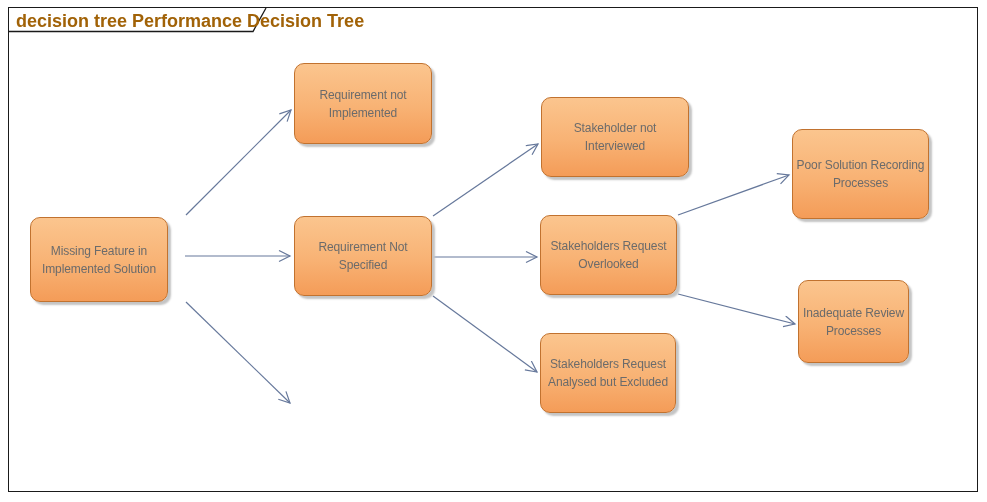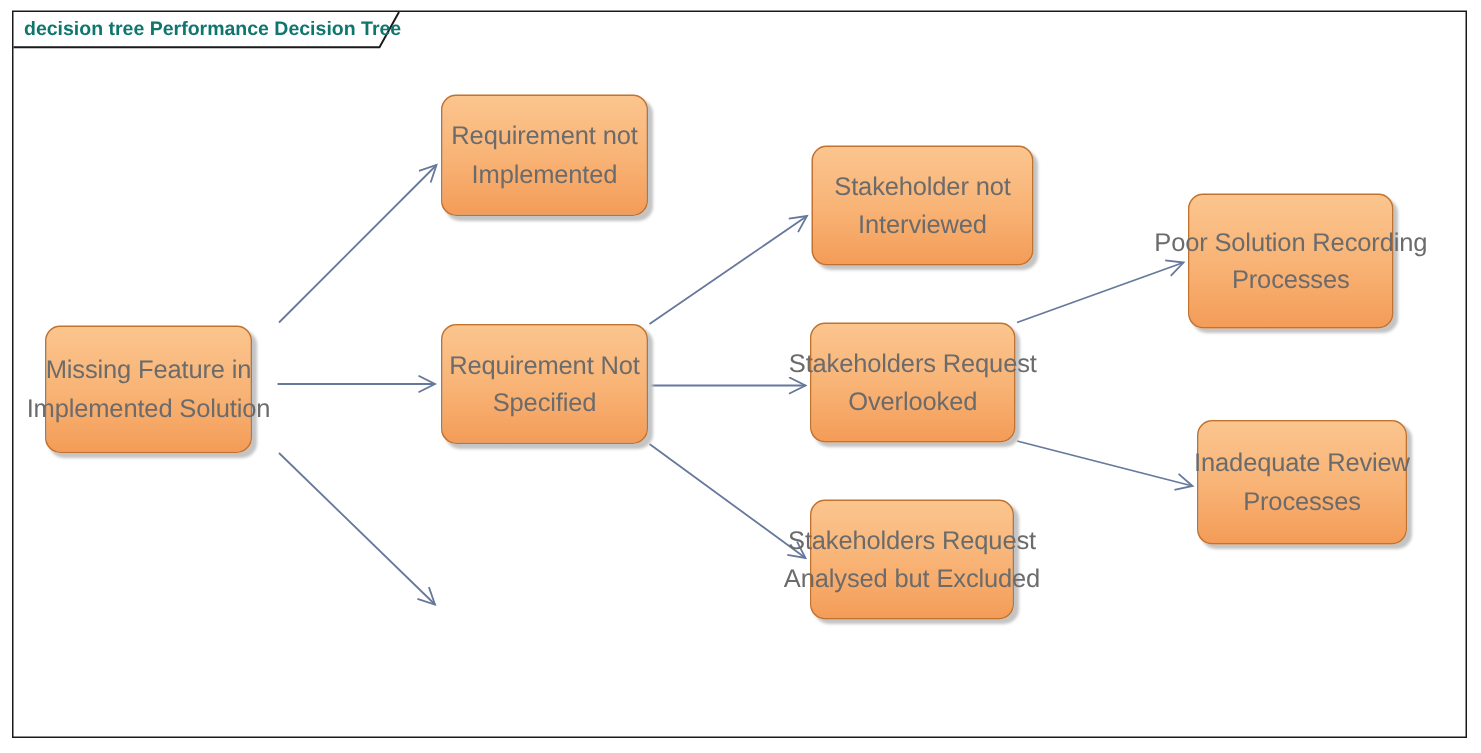--- a/index.html
+++ b/index.html
@@ -6,33 +6,33 @@
   .canvas{
     position:relative;width:987px;height:502px;background:#ffffff;
     font-family:"Liberation Sans",sans-serif;overflow:hidden;
   }
   .frame{
     position:absolute;left:8px;top:7px;width:970px;height:485px;
     border:1.4px solid #1a1a1a;box-sizing:border-box;
   }
   .tab-title{
     position:absolute;left:16px;top:11px;
-    font-size:13px;font-weight:bold;color:#0f766e;white-space:nowrap;
+    font-size:18px;font-weight:bold;color:#a16207;white-space:nowrap;
   }
   .svg-layer{position:absolute;left:0;top:0;width:987px;height:502px;}
   .node{
     position:absolute;display:flex;align-items:center;justify-content:center;
     border:1.6px solid #C1722F;border-radius:10px;box-sizing:border-box;
     background:linear-gradient(180deg,#FBC58E 0%,#F8B274 55%,#F49C58 100%);
     box-shadow:3px 3px 2px #c4c4c4;
     cursor:default;
   }
   .node .lbl{
     white-space:pre;text-align:center;
-    font-size:17px;line-height:1.5;color:#6B6B6B;letter-spacing:-0.1px;
+    font-size:12px;line-height:1.5;color:#6B6B6B;letter-spacing:-0.1px;
   }
 </style>
 </head>
 <body>
 
 <div class="canvas">
 
   <div class="frame"></div>
 
   <svg class="svg-layer" width="987" height="502" viewBox="0 0 987 502" xmlns="http://www.w3.org/2000/svg">
@@ -87,18 +87,18 @@
   <div class="node" style="left:540px;top:333px;width:136px;height:80px">
     <span class="lbl">Stakeholders Request
 Analysed but Excluded</span>
   </div>
 
   <div class="node" style="left:792px;top:129px;width:137px;height:90px">
     <span class="lbl">Poor Solution Recording
 Processes</span>
   </div>
 
-  <div class="node" style="left:798px;top:280px;width:140px;height:83px">
+  <div class="node" style="left:798px;top:280px;width:111px;height:83px">
     <span class="lbl">Inadequate Review
 Processes</span>
   </div>
 
 </div>
 
 </body></html>

